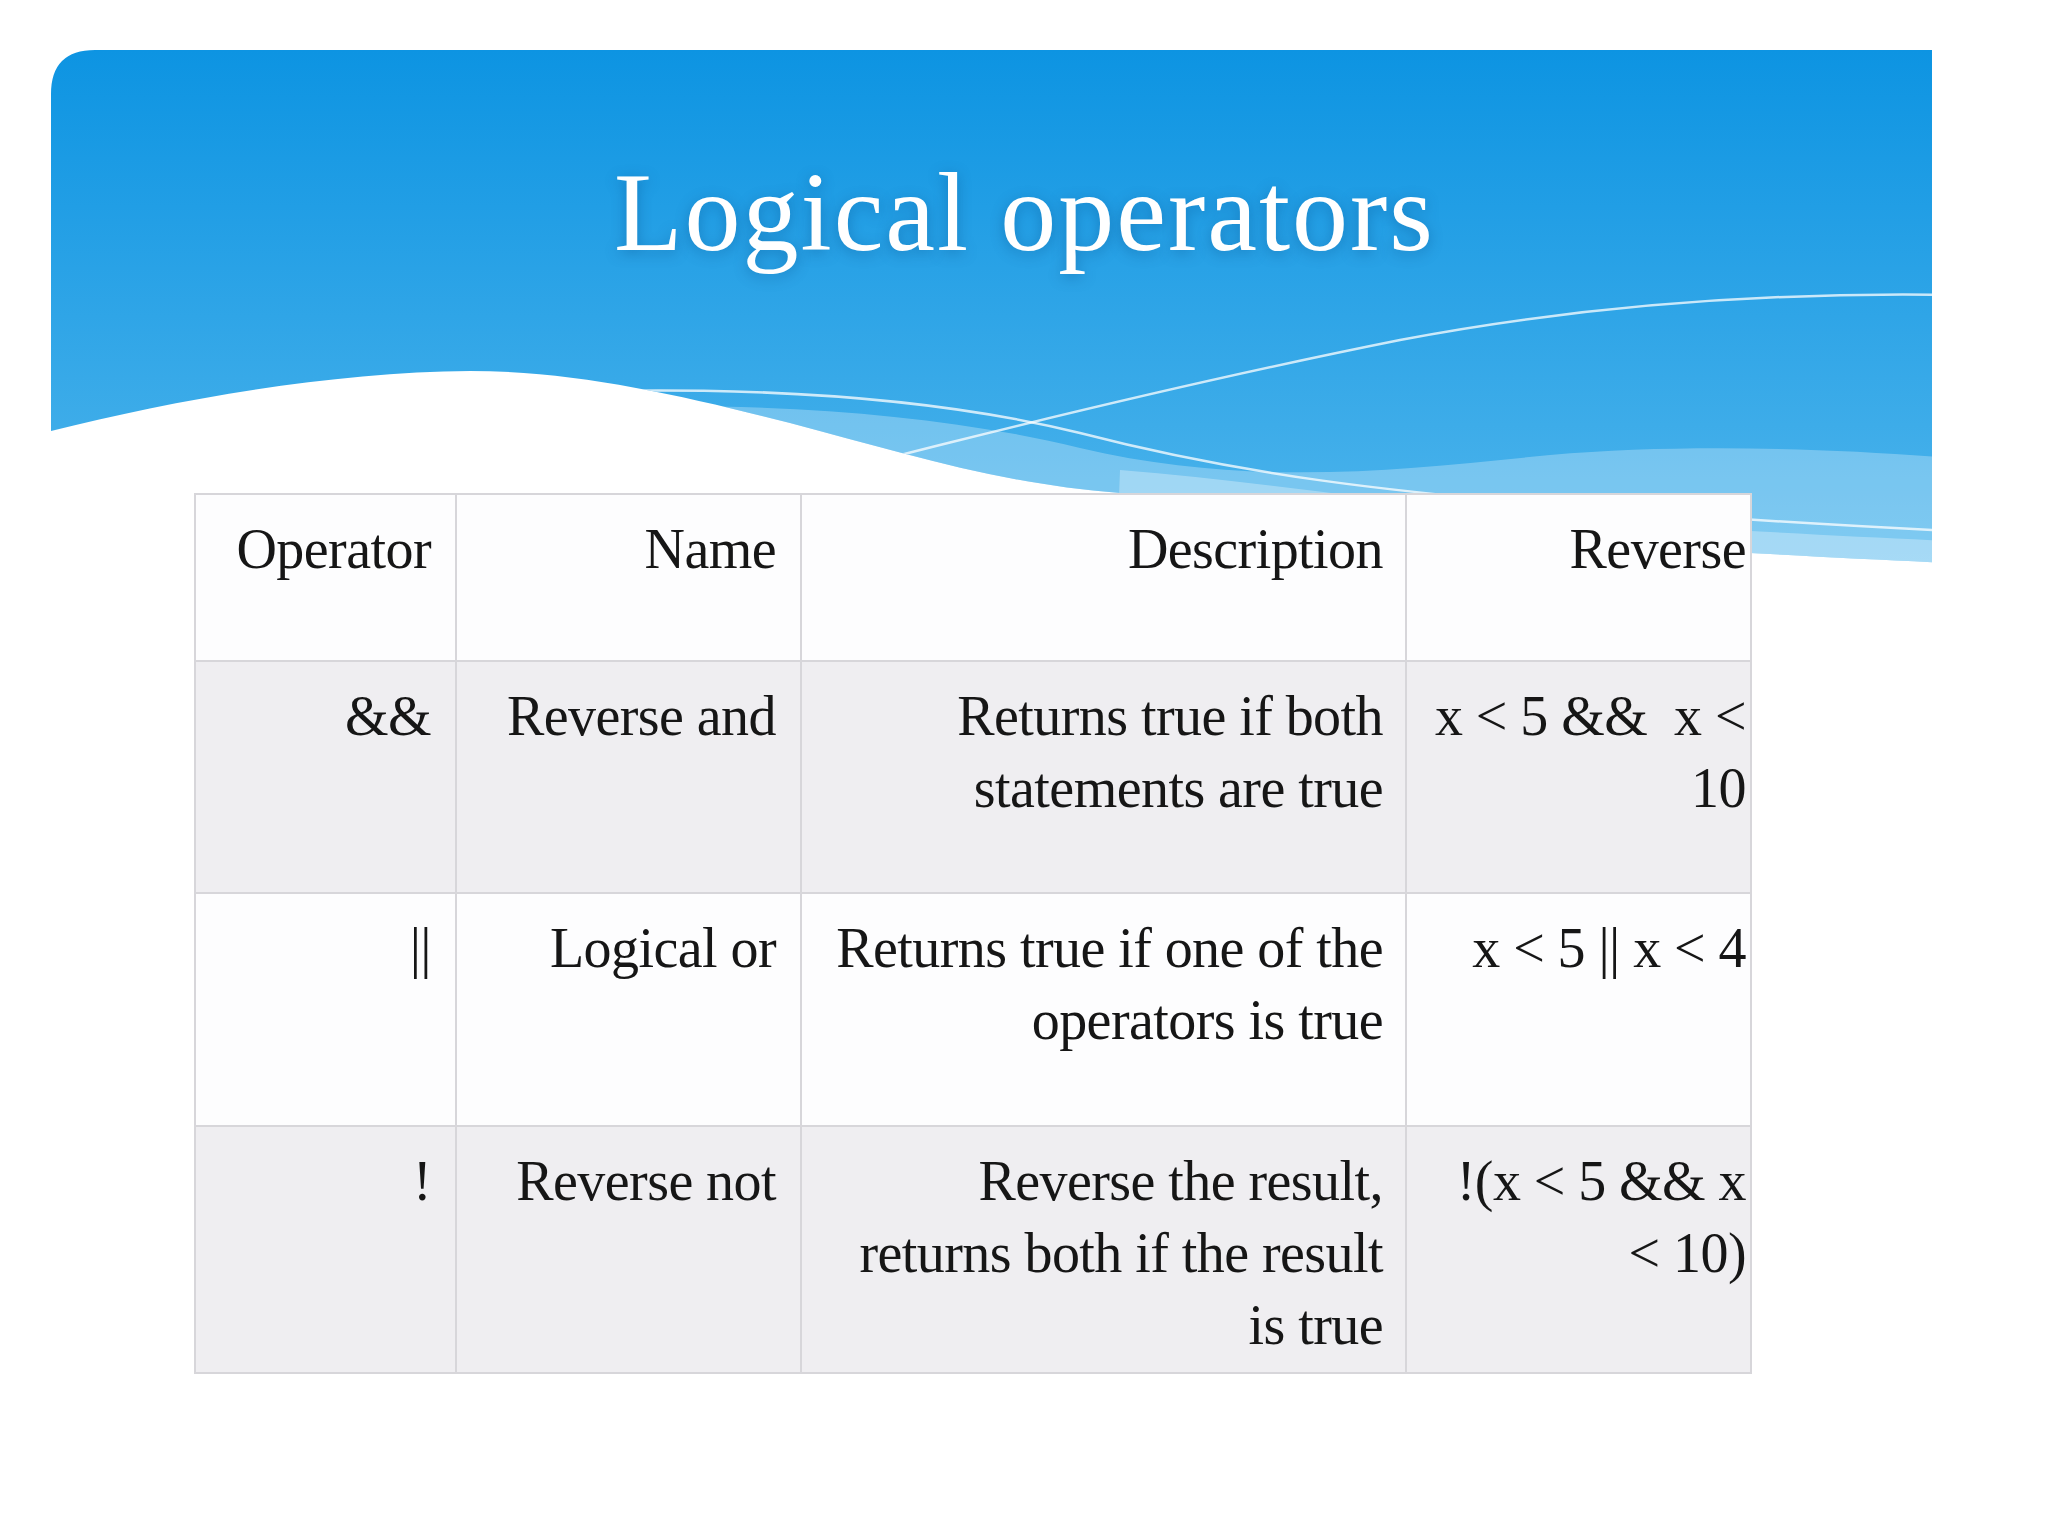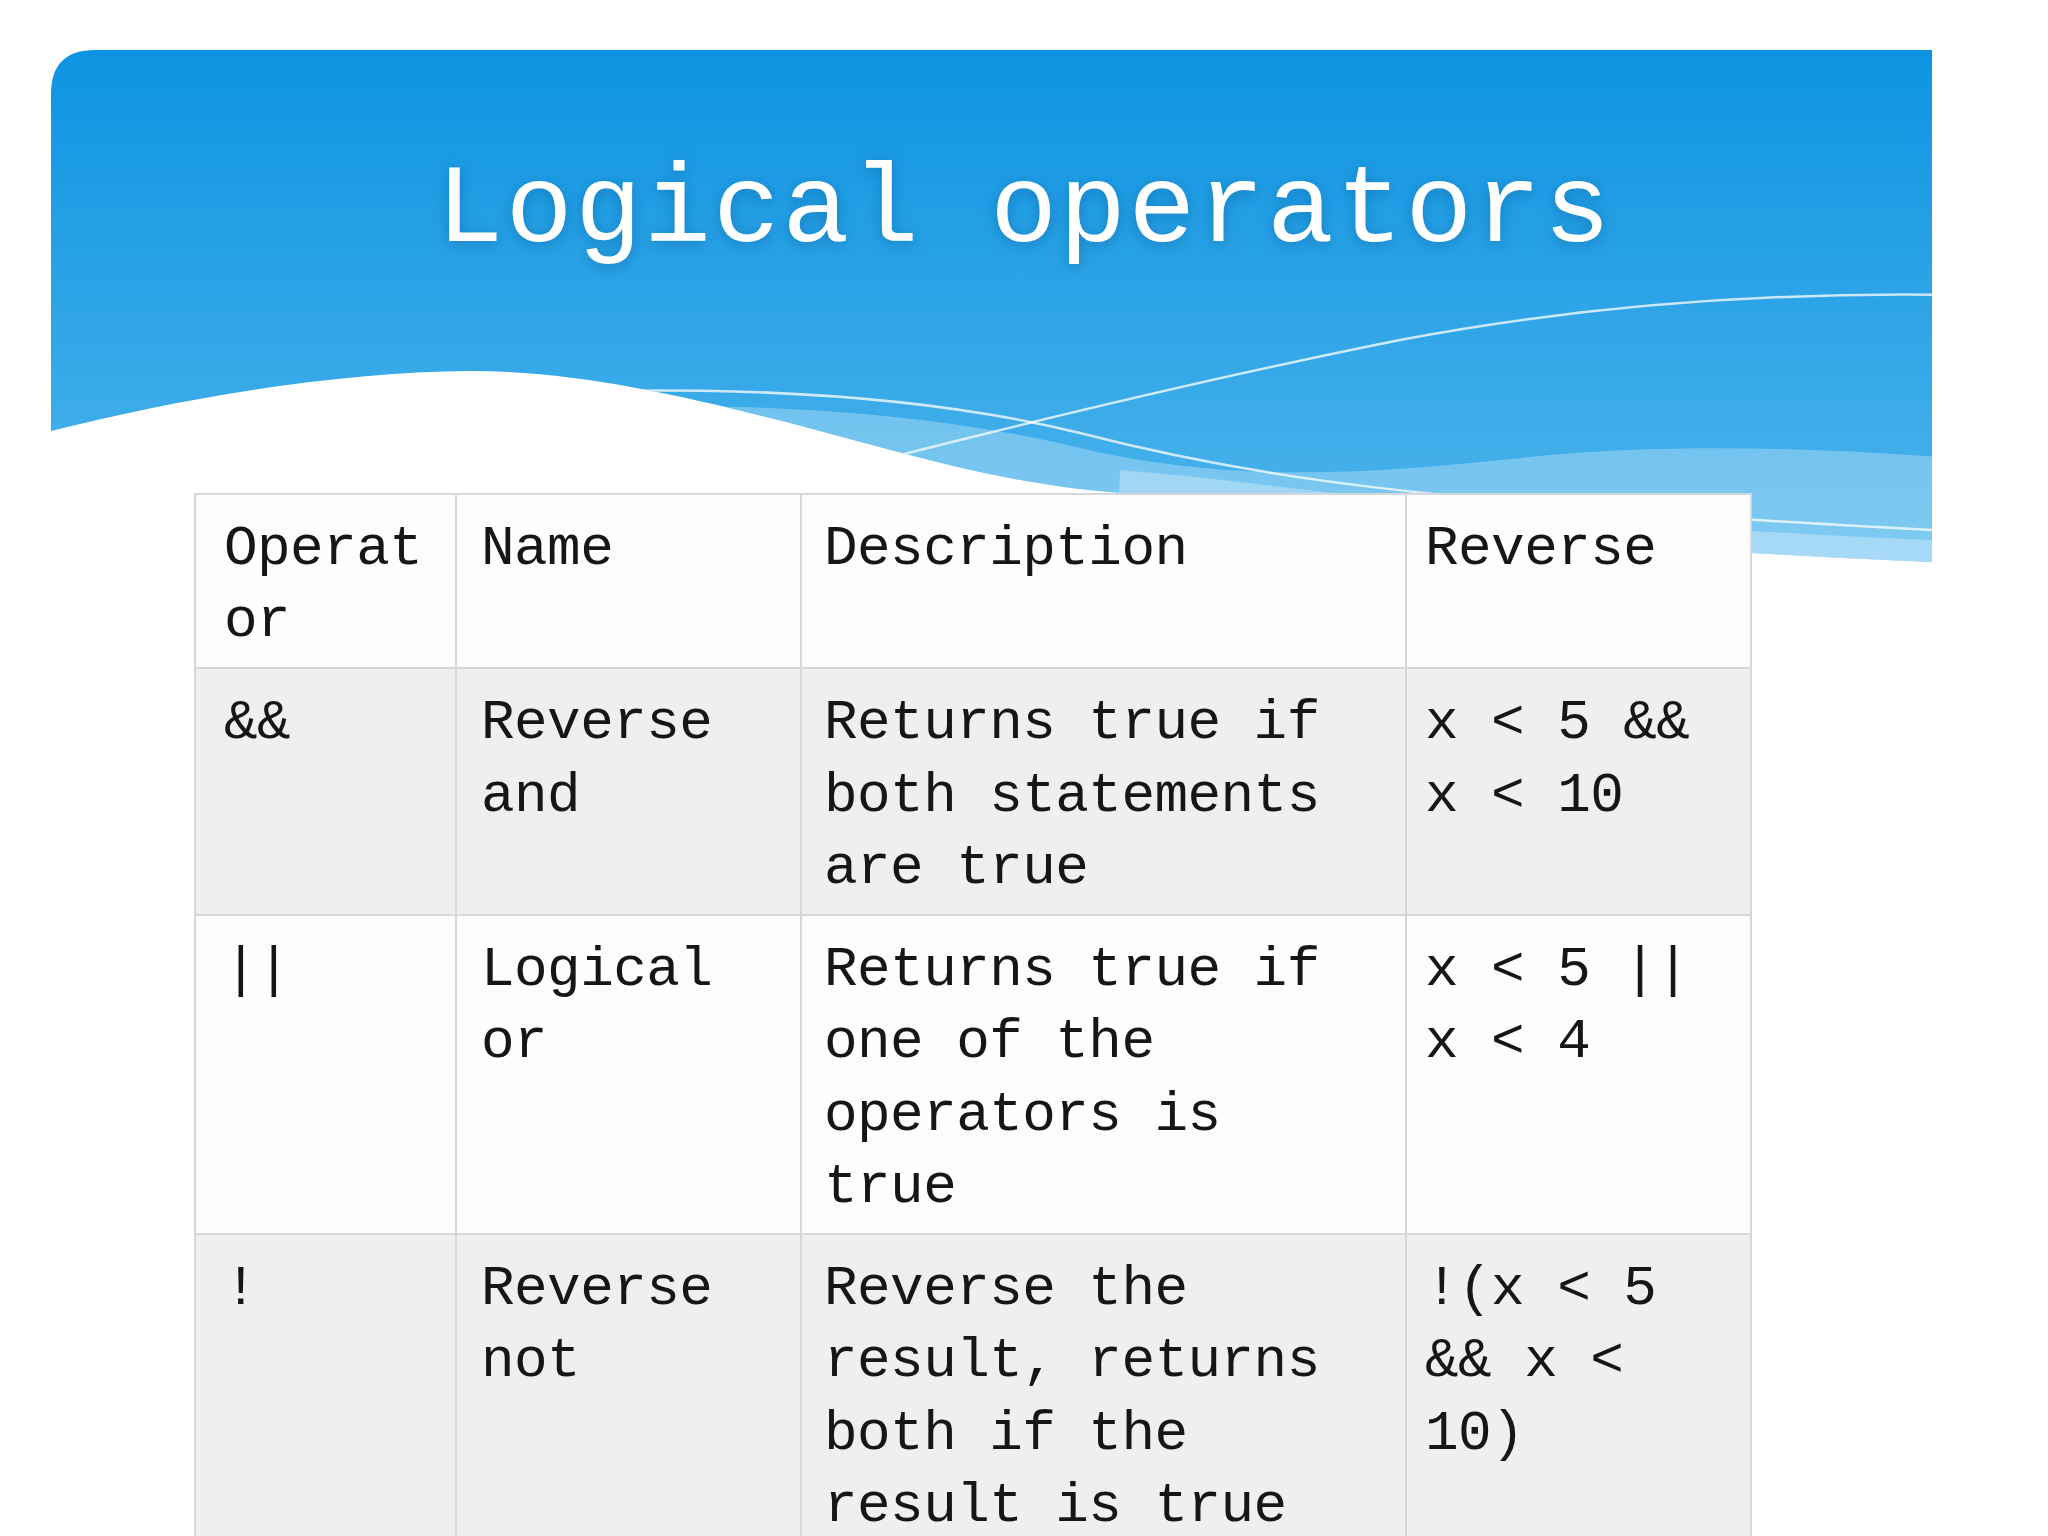--- a/index.html
+++ b/index.html
@@ -1,37 +1,37 @@
 <!DOCTYPE html>
 <html><head>
 <meta charset="utf-8">
 <style>
   html,body { margin:0; padding:0; background:#ffffff; }
   #screen {
     position:relative; width:1932px; height:1536px;
     background:#ffffff; overflow:hidden;
-    font-family:Liberation Mono, monospace;
+    font-family:Liberation Serif, serif;
     --row-alt:#efeef1; --row-plain:#fdfdfe; --grid:#d7d6da; --ink:#161616; --title-ink:#ffffff;
   }
   #waves { position:absolute; left:0; top:0; width:2048px; height:1536px; }
   .title {
     position:absolute; left:51px; top:156px; width:1947px;
     text-align:center; font-size:112px; line-height:1; font-weight:400;
     letter-spacing:2px; color:var(--title-ink);
     text-shadow:0 3px 14px rgba(3,64,120,0.35);
   }
   table.ops {
     position:absolute; left:194px; top:493px; width:1556px;
     border-collapse:collapse; table-layout:fixed;
     font-size:56px; line-height:1.29; letter-spacing:-0.01em;
     color:var(--ink);
   }
   .ops th, .ops td {
     border:2px solid var(--grid);
-    vertical-align:top; text-align:left; font-weight:normal;
+    vertical-align:top; text-align:right; font-weight:normal;
     white-space:pre-wrap; padding:18px 24px 10px 28px;
   }
   .ops th { background:var(--row-plain); overflow-wrap:anywhere; }
   .ops thead tr { height:167px; }
   .ops tbody tr:nth-child(1) { height:232px; }
   .ops tbody tr:nth-child(2) { height:233px; }
   .ops tbody tr:nth-child(3) { height:235px; }
   .ops tbody tr:nth-child(odd)  td { background:var(--row-alt); }
   .ops tbody tr:nth-child(even) td { background:var(--row-plain); }
   .ops .c-op   { padding-left:28px; }

